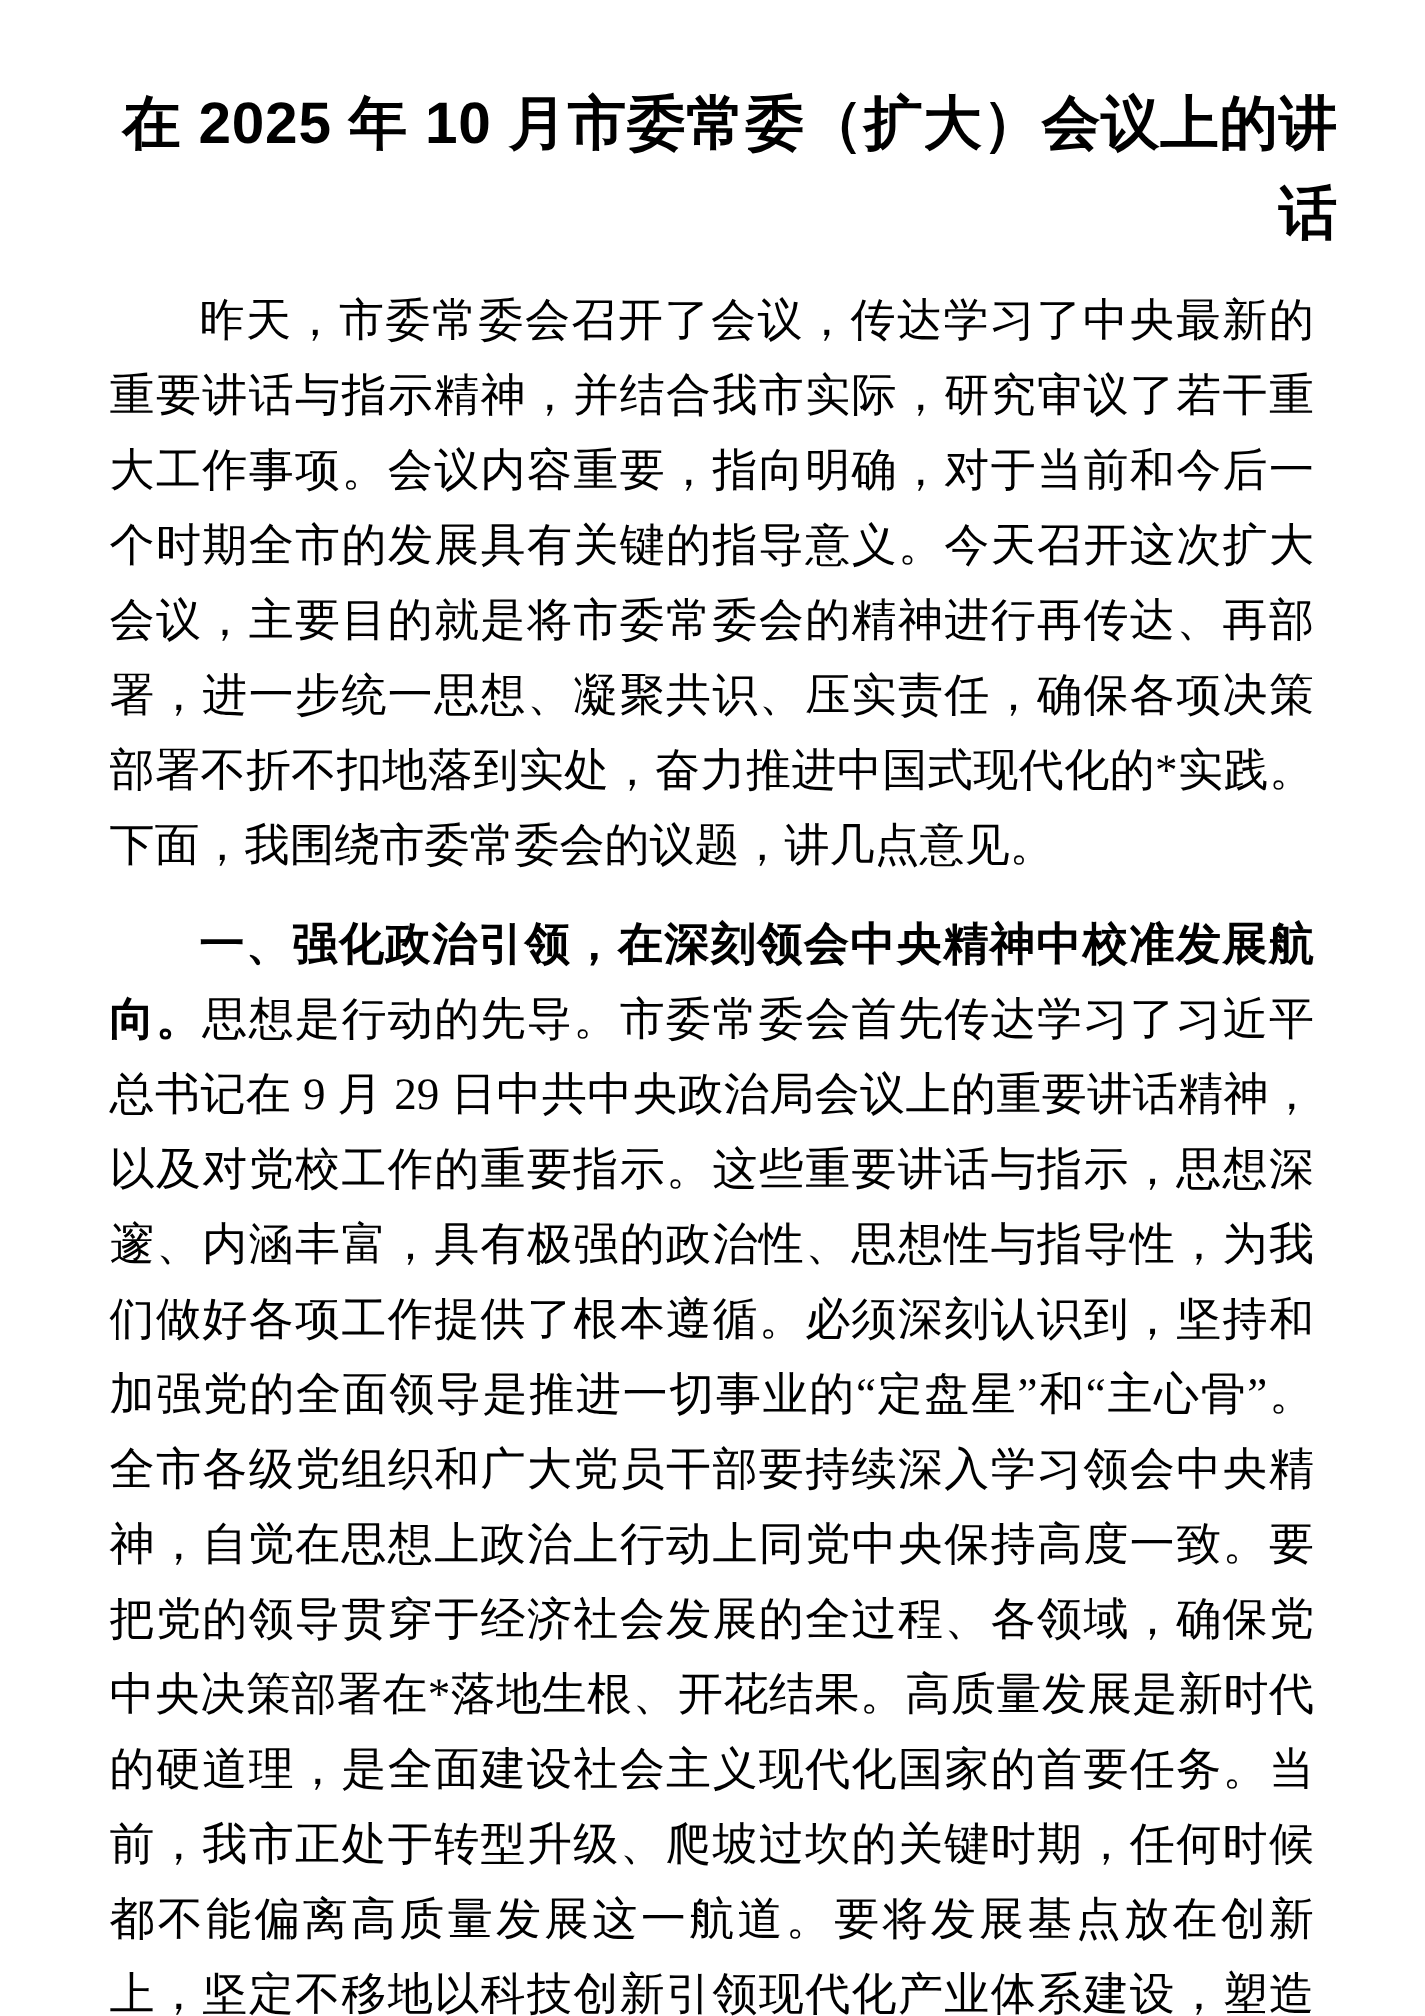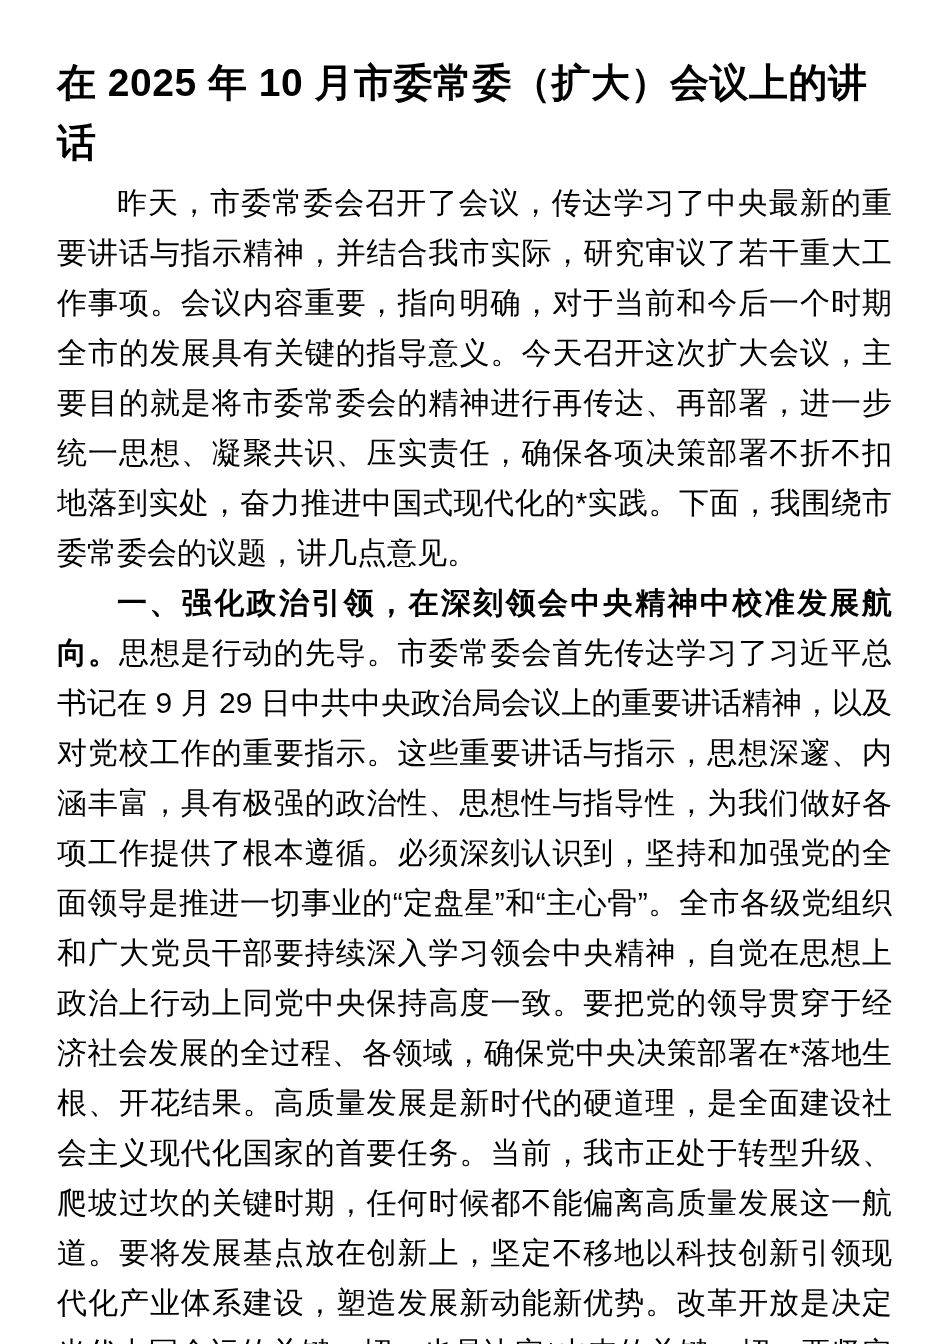--- a/index.html
+++ b/index.html
@@ -19,36 +19,37 @@
     width: 950px;
     height: 1344px;
     padding: 53px 58px 0 57px;
     background: #ffffff;
   }
   .doc-title {
     margin: 0 0 5px 0;
     font-size: 39px;
     font-weight: 700;
     line-height: 60px;
-    text-align: left;
+    text-align: right;
     letter-spacing: 0.5px;
   }
   .salutation {
     margin: 0;
     font-size: 30px;
     line-height: 50px;
     text-align: left;
   }
   .para {
-    margin: 0;
+    margin: 16px;
     font-size: 30px;
     line-height: 50px;
     text-align: justify;
     text-indent: 2em;
     word-break: break-all;
+    font-family: Liberation Serif, serif;
   }
   .section-lead {
     font-weight: 700;
   }
 </style>
 </head>
 <body>
 
 <div class="page">
   <h1 class="doc-title">在 2025 年 10 月市委常委（扩大）会议上的讲话</h1>

